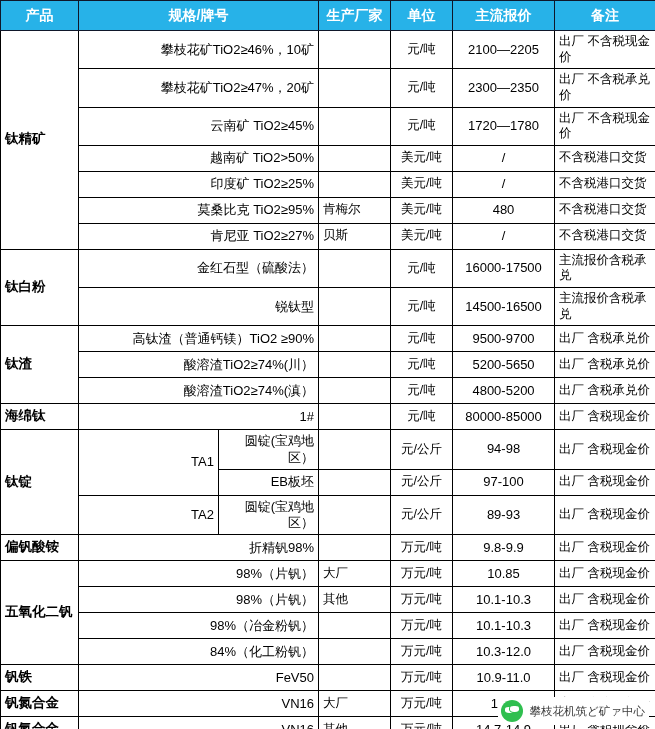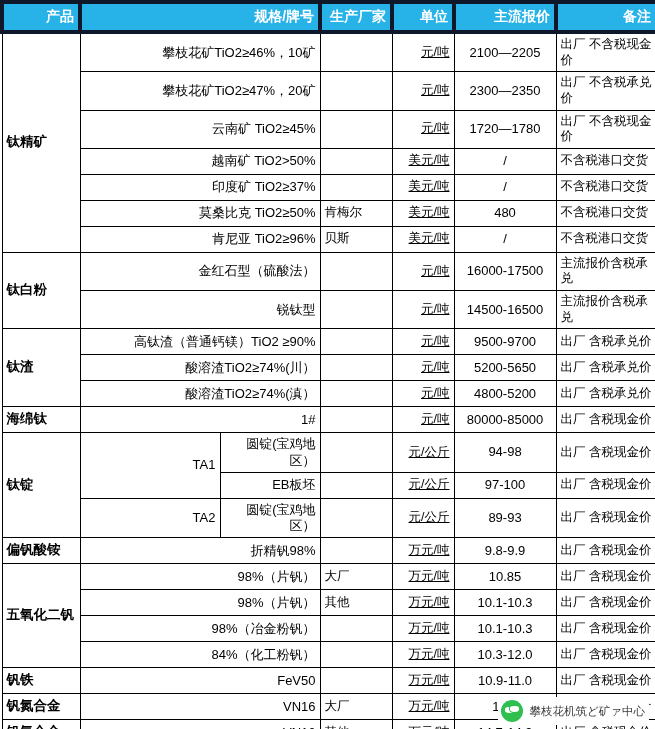--- a/index.html
+++ b/index.html
@@ -35,34 +35,34 @@
     padding: 3px 4px;
     height: 26px;
     line-height: 1.25;
     vertical-align: middle;
     background: #fff;
   }
   thead th {
     background: #27b2e8;
     color: #ffffff;
     font-weight: bold;
-    text-align: right;
+    text-align: center;
     font-size: 14px;
     height: 30px;
-    border: 4px solid #0f172a;
+    border: 1px solid #0f172a;
   }
   td.prod {
     text-align: left;
     font-weight: bold;
     font-size: 13.5px;
   }
   td.spec { text-align: right; padding-left: 6px; }
   td.price { text-align: center; }
   td.remark { text-align: left; font-size: 12.5px; }
-  td.unit { text-align: right; font-size: 12.5px; text-decoration: underline; }
+  td.unit { text-align: center; font-size: 12.5px; }
   td.factory { font-size: 12.5px; }
 
   
   #wm {
     position: absolute;
     right: 6px;
     bottom: 4px;
     display: flex;
     align-items: center;
     gap: 6px;
@@ -149,35 +149,35 @@
           <td class="remark">出厂 不含税现金价</td>
         </tr>
         <tr>
           <td class="spec" colspan="2">越南矿 TiO2&gt;50%</td>
           <td class="factory"></td>
           <td class="unit">美元/吨</td>
           <td class="price">/</td>
           <td class="remark">不含税港口交货</td>
         </tr>
         <tr>
-          <td class="spec" colspan="2">印度矿 TiO2≥37%</td>
+          <td class="spec" colspan="2">印度矿 TiO2≥25%</td>
           <td class="factory"></td>
           <td class="unit">美元/吨</td>
           <td class="price">/</td>
           <td class="remark">不含税港口交货</td>
         </tr>
         <tr>
-          <td class="spec" colspan="2">莫桑比克 TiO2≥50%</td>
+          <td class="spec" colspan="2">莫桑比克 TiO2≥95%</td>
           <td class="factory">肯梅尔</td>
           <td class="unit">美元/吨</td>
           <td class="price">480</td>
           <td class="remark">不含税港口交货</td>
         </tr>
         <tr>
-          <td class="spec" colspan="2">肯尼亚 TiO2≥96%</td>
+          <td class="spec" colspan="2">肯尼亚 TiO2≥27%</td>
           <td class="factory">贝斯</td>
           <td class="unit">美元/吨</td>
           <td class="price">/</td>
           <td class="remark">不含税港口交货</td>
         </tr>
         <tr>
           <td class="prod" rowspan="2">钛白粉</td>
           <td class="spec" colspan="2">金红石型（硫酸法）</td>
           <td class="factory"></td>
           <td class="unit">元/吨</td>

